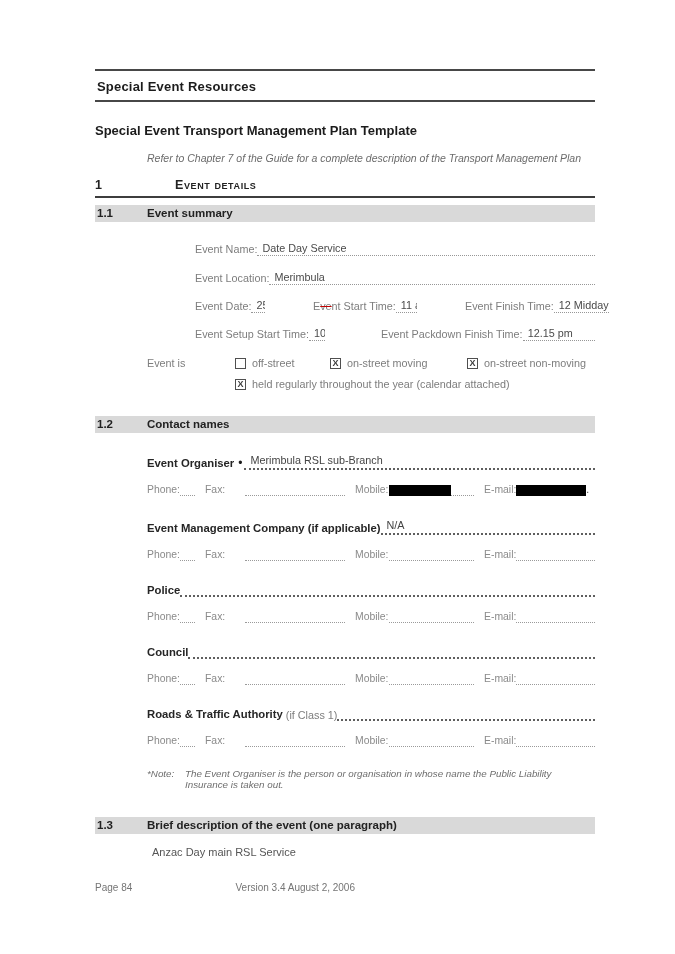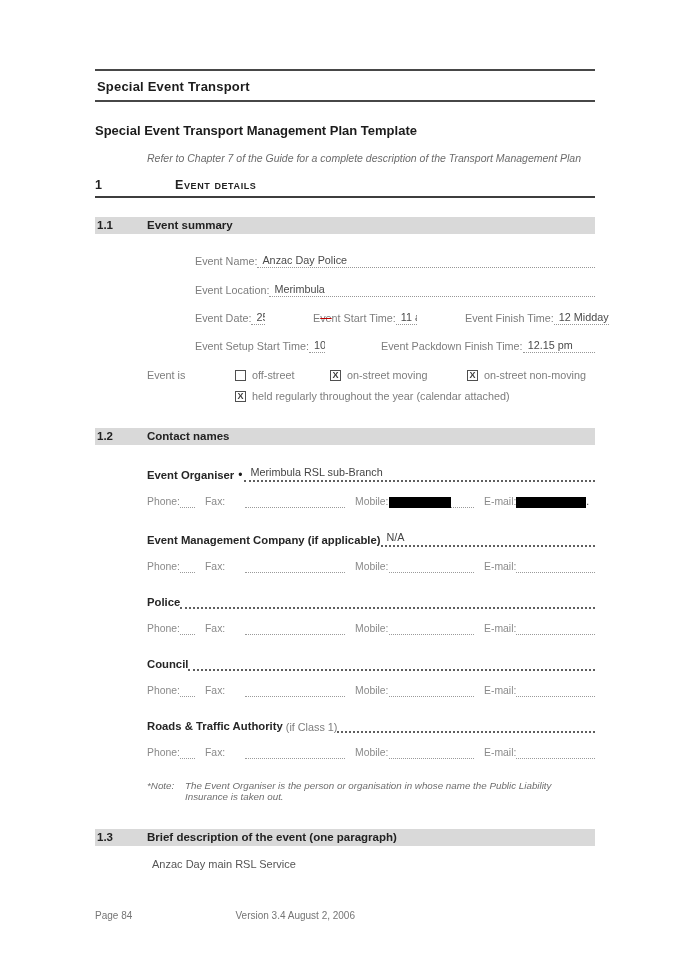--- a/index.html
+++ b/index.html
@@ -29,21 +29,21 @@
     padding-bottom:4px;font-size:12.5px;
   }
   .sec-heading .num{width:52px;}
   .sec-heading .ttl{font-variant:small-caps;letter-spacing:.6px;padding-left:28px;}
 
   .bar{
     background:#d9d9d9;display:flex;align-items:baseline;
     padding:2px 2px 3px 2px;font-weight:bold;font-size:11.5px;color:#222;
   }
   .bar .num{width:50px;}
-  .bar-11{margin-top:19px;}
+  .bar-11{margin-top:7px;}
   .bar-12{margin-top:26px;}
   .bar-13{margin-top:27px;}
 
   .fields{margin-left:52px;}
   .frow{display:flex;align-items:flex-end;font-size:10.8px;}
   .flabel{color:#7d7d7d;white-space:nowrap;line-height:13px;padding-left:48px;}
   .fill{
     flex:1;border-bottom:1px dotted #979797;
     color:#4a4a4a;line-height:13px;padding-left:5px;white-space:nowrap;overflow:hidden;
   }
@@ -87,56 +87,56 @@
     font-style:italic;font-size:9.8px;color:#6e6e6e;
   }
   .note .nmark{width:38px;flex:none;}
 
   .desc{margin-left:57px;margin-top:12px;font-size:11px;color:#555;}
 
   .footer{
     position:absolute;left:95px;width:500px;top:882px;
     display:flex;align-items:baseline;font-size:10px;color:#757575;
   }
-  .footer .fl{width:110px;margin-top:28px;}
+  .footer .fl{width:110px;}
   .footer .fc{flex:1;text-align:center;}
   .footer .fr{width:150px;text-align:right;}
 
   
   .mt20{margin-top:20px;} .mt14{margin-top:14px;} .mt15{margin-top:15px;}
   .mt16{margin-top:16px;} .mt9{margin-top:9px;} .mt22{margin-top:22px;}
 </style>
 </head>
 <body>
 
 <div class="page">
   <div class="content">
 
     <div class="top-rule"></div>
 
-    <div class="doc-header">Special Event Transport</div>
+    <div class="doc-header">Special Event Resources</div>
 
     <div class="template-title">Special Event Transport Management Plan Template</div>
 
     <div class="subtitle">Refer to Chapter 7 of the Guide for a complete description of the Transport Management Plan</div>
 
     <div class="sec-heading">
       <span class="num">1</span>
       <span class="ttl">Event details</span>
     </div>
 
     <div class="bar bar-11">
       <span class="num">1.1</span>
       <span>Event summary</span>
     </div>
 
     <div class="fields">
       <div class="frow mt20">
         <span class="flabel">Event Name:</span>
-        <span class="fill">Anzac Day Police</span>
+        <span class="fill">Date Day Service</span>
       </div>
 
       <div class="frow mt15">
         <span class="flabel">Event Location:</span>
         <span class="fill">Merimbula</span>
       </div>
 
       <div class="frow mt14">
         <span class="grp" style="width:118px;">
           <span class="flabel">Event Date:</span>

